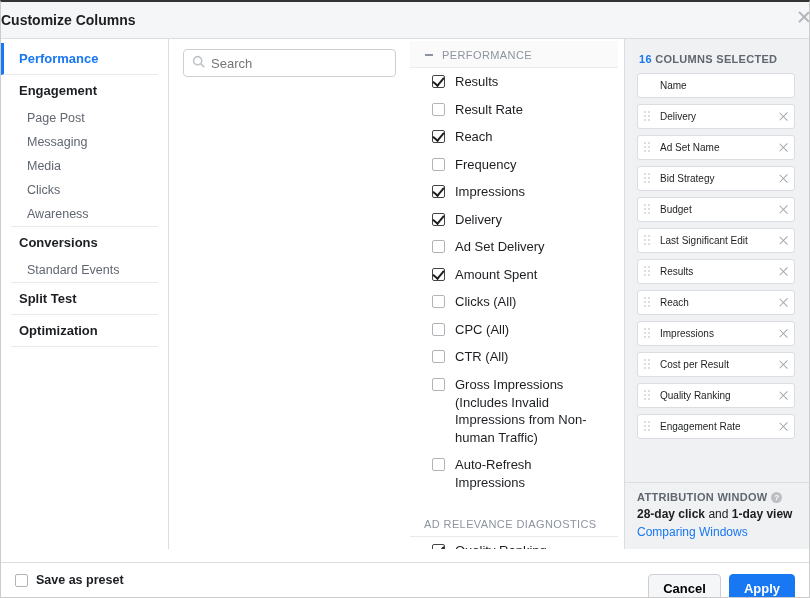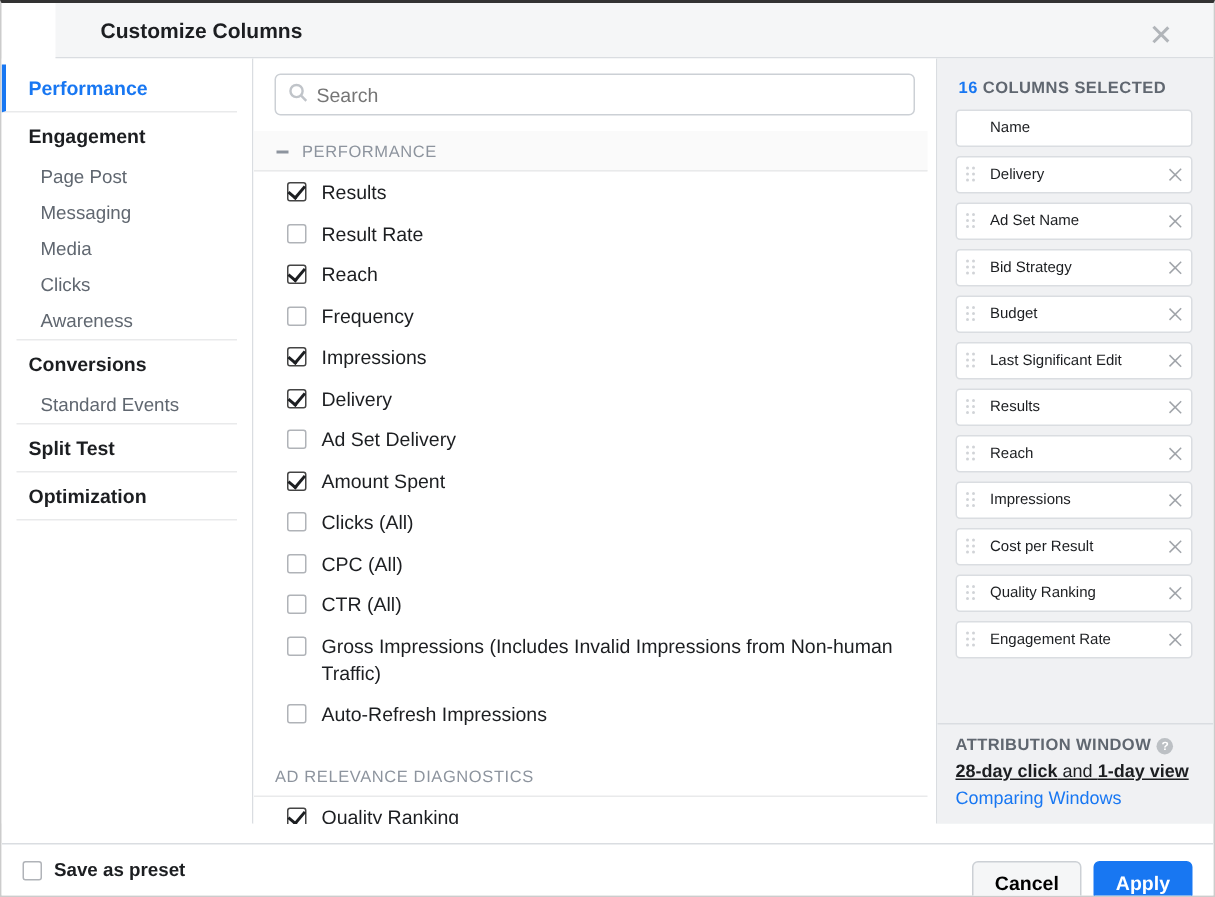--- a/index.html
+++ b/index.html
@@ -1,34 +1,34 @@
 <!DOCTYPE html>
 <html><head>
 <meta charset="utf-8">
 <style>
 * { box-sizing: border-box; margin: 0; padding: 0; }
 body { font-family: Helvetica, Arial, sans-serif; font-size: 13px; color: #1c1e21; background: #fff; width: 810px; height: 598px; overflow: hidden; border: 1px solid #ccc; border-top: 2px solid #333; position: relative; }
 
-.header { display: flex; align-items: flex-end; justify-content: space-between; padding: 10px 30px; border-bottom: 1px solid #dadde1; background: #f5f6f7; margin-left: 36px; }
+.header { display: flex; align-items: flex-start; justify-content: space-between; padding: 10px 0; border-bottom: 1px solid #dadde1; background: #f5f6f7; }
 .header-title { font-size: 14px; font-weight: 700; color: #1c1e21; }
 .close-x { width: 10px; height: 10px; position: relative; cursor: pointer; opacity: .45; }
 .close-x::before, .close-x::after { content: ""; position: absolute; left: 4px; top: -2px; width: 1.5px; height: 14px; background: #606770; }
 .close-x::before { transform: rotate(45deg); }
 .close-x::after { transform: rotate(-45deg); }
 
 .body { display: flex; height: 510px; }
 
 .sidebar { width: 168px; border-right: 1px solid #dadde1; overflow-y: auto; padding: 4px 0 8px; background: #fff; }
 .cat { border-bottom: 1px solid #e9eaeb; margin: 0 10px; }
 .cat-head { padding: 8px 4px 8px 8px; font-weight: 700; font-size: 13px; color: #1c1e21; cursor: pointer; }
 .cat.active .cat-head { color: #1877f2; }
 .cat.active { border-left: 3px solid #1877f2; margin-left: 0; padding-left: 7px; }
 .cat-item { padding: 5px 4px 5px 16px; color: #606770; font-size: 12.5px; cursor: pointer; }
 
-.center { flex: 1; display: flex; flex-direction: column; background: #fff; border-right: 1px solid #dadde1; }
+.center { flex: 1; display: flex; flex-direction: row; background: #fff; border-right: 1px solid #dadde1; }
 .search-wrap { padding: 10px 14px 8px; }
 .search-box { display: flex; align-items: center; border: 1px solid #ccd0d5; border-radius: 4px; height: 28px; padding: 0 8px; }
 .search-icon { margin-right: 6px; opacity: .55; }
 .search-input { border: none; outline: none; flex: 1; font-size: 13px; background: transparent; color: #606770; }
 .metrics { flex: 1; overflow-y: auto; padding-right: 6px; }
 .metrics::-webkit-scrollbar { width: 8px; }
 .metrics::-webkit-scrollbar-thumb { background: #c6c9cc; border-radius: 4px; }
 .group-head { display: flex; align-items: center; gap: 8px; padding: 8px 14px 6px; font-size: 11px; letter-spacing: .4px; color: #8d949e; border-bottom: 1px solid #e9eaeb; background: #fafafa; margin-top: 2px; }
 .group-head.sub { background: transparent; border-bottom: 1px solid #e9eaeb; margin-top: 14px; }
 .collapse-icon { width: 10px; height: 10px; display: inline-flex; align-items: center; justify-content: center; }
@@ -49,21 +49,21 @@
 .chip .drag span { background: #8d949e; border-radius: 50%; width: 2px; height: 2px; }
 .chip .chip-label { flex: 1; }
 .chip .chip-x { width: 9px; height: 9px; position: relative; opacity: .6; cursor: pointer; }
 .chip .chip-x::before, .chip .chip-x::after { content: ""; position: absolute; left: 4px; top: -1px; width: 1.4px; height: 11px; background: #606770; }
 .chip .chip-x::before { transform: rotate(45deg); }
 .chip .chip-x::after { transform: rotate(-45deg); }
 .chip.no-drag .drag, .chip.no-x .chip-x { visibility: hidden; }
 
 .attrib { border-top: 1px solid #dadde1; padding: 8px 12px 10px; background: #f0f1f3; font-size: 12px; }
 .attrib-title { font-weight: 700; font-size: 11px; letter-spacing: .3px; color: #606770; display: flex; align-items: center; gap: 4px; }
-.attrib-line { margin-top: 4px; text-decoration: underline; }
+.attrib-line { margin-top: 4px; }
 .attrib-link { color: #1877f2; cursor: pointer; margin-top: 4px; display: inline-block; }
 .info-icon { width: 11px; height: 11px; border-radius: 50%; background: #bcc0c4; color: #fff; font-size: 8px; display: inline-flex; align-items: center; justify-content: center; font-weight: 700; }
 
 .footer { position: absolute; left: 0; right: 0; bottom: 0; height: 35px; border-top: 1px solid #dadde1; display: flex; align-items: center; justify-content: space-between; padding: 0 14px; background: #fff; }
 .preset { display: flex; align-items: center; gap: 8px; font-size: 12.5px; font-weight: 600; }
 .preset .box2 { width: 13px; height: 13px; border: 1px solid #b0b3b8; border-radius: 2px; }
 .btns { display: flex; gap: 8px; }
 .btn { padding: 6px 14px; border-radius: 4px; font-size: 13px; font-weight: 600; cursor: pointer; border: 1px solid #ccd0d5; background: #f5f6f7; margin-top: 17px; }
 .btn.primary { background: #1877f2; border-color: #1877f2; color: #fff; }
 </style>

